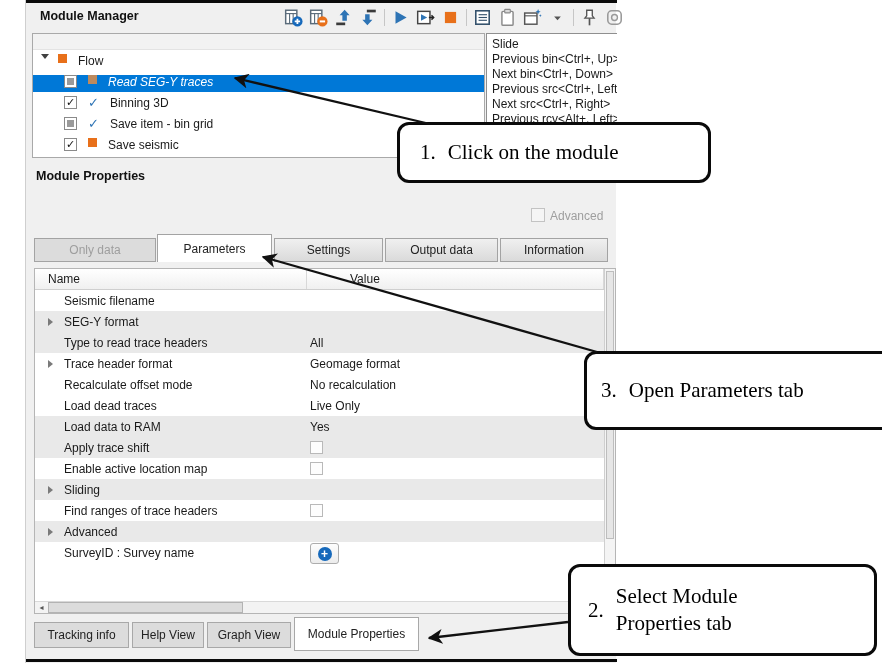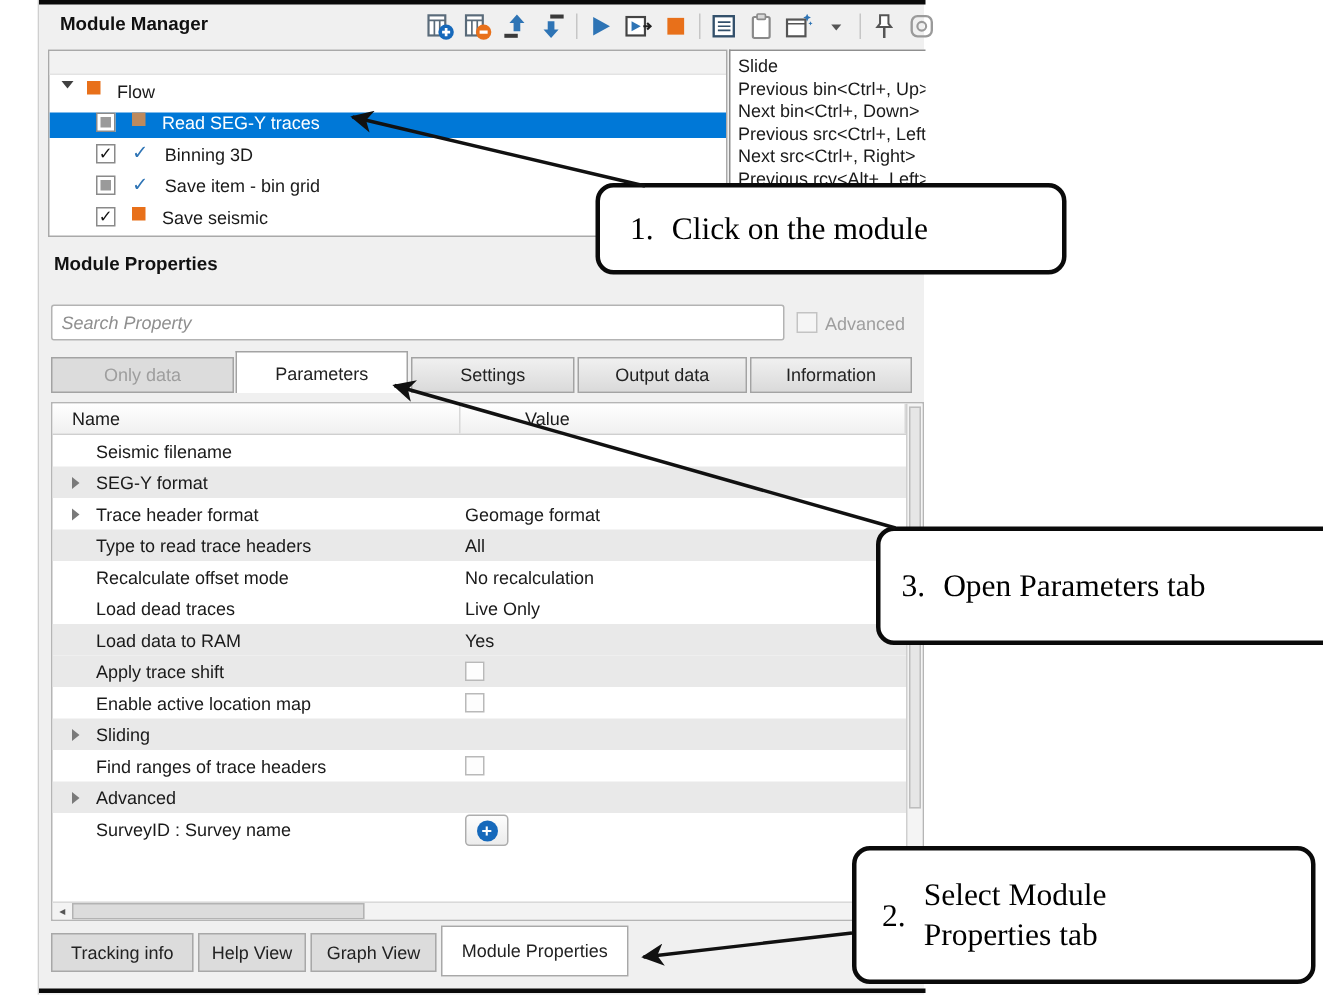--- a/index.html
+++ b/index.html
@@ -16,21 +16,21 @@
   
   .toolbar{position:absolute;left:258px;top:5px;height:24px;display:flex;align-items:center;gap:6px;}
   .tb-icon{width:19px;height:19px;display:flex;align-items:center;justify-content:center;cursor:default;}
   .tb-sep{width:1px;height:17px;background:#c6c6c6;}
 
   
   .tree-panel{position:absolute;left:6px;top:33px;width:453px;height:125px;background:#ffffff;
               border:1px solid #a9a9a9;box-sizing:border-box;overflow:hidden;}
   .tree-head{height:15px;background:#f2f2f2;border-bottom:1px solid #e3e3e3;}
   .tree-row{position:relative;height:17px;display:flex;align-items:flex-start;}
-  .tree-row.selected{background:#0078d7;color:#ffffff;}
+  .tree-row.selected{background:#0078d7;color:#ffffff;font-style:italic;}
   .tw-expander{width:0;height:0;border-left:4px solid transparent;border-right:4px solid transparent;
                border-top:5px solid #404040;margin-left:8px;}
   .cb{width:13px;height:13px;background:#ffffff;border:1px solid #8a8a8a;box-sizing:border-box;
       display:flex;align-items:center;justify-content:center;flex:0 0 auto;}
   .cb .part{width:7px;height:7px;background:#9a9a9a;}
   .cb .chk{font-family:"DejaVu Sans",sans-serif;font-size:11px;font-weight:bold;color:#111;line-height:11px;}
   .sq{width:9px;height:9px;flex:0 0 auto;}
   .mod-check{font-family:"DejaVu Sans",sans-serif;font-size:13px;font-weight:bold;color:#2e74b5;line-height:13px;}
   .tree-label{margin-left:11px;white-space:nowrap;}
 
@@ -249,21 +249,20 @@
           <div class="slide-line">Previous bin&lt;Ctrl+, Up&gt;</div>
           <div class="slide-line">Next bin&lt;Ctrl+, Down&gt;</div>
           <div class="slide-line">Previous src&lt;Ctrl+, Left&gt;</div>
           <div class="slide-line">Next src&lt;Ctrl+, Right&gt;</div>
           <div class="slide-line">Previous rcv&lt;Alt+, Left&gt;</div>
         </div>
     </div>
 
     <div class="mp-title">Module Properties</div>
 
-    <input class="search" placeholder="Search Property" style="">
     <div class="adv-cb"></div>
     <div class="adv-label">Advanced</div>
 
     <div id="prop-tabs">
         <div class="ptab disabled" style="left: 8px; width: 122px; top: 238px; height: 24px;">Only data</div>
         <div class="ptab active" style="left: 131px; width: 115px; top: 234px; height: 28px;">Parameters</div>
         <div class="ptab" style="left: 248px; width: 109px; top: 238px; height: 24px;">Settings</div>
         <div class="ptab" style="left: 359px; width: 113px; top: 238px; height: 24px;">Output data</div>
         <div class="ptab" style="left: 474px; width: 108px; top: 238px; height: 24px;">Information</div>
       </div>
@@ -274,28 +273,28 @@
         <div class="hc" style="flex:1;">Value</div>
       </div>
       <div class="tbody" id="table-rows">
           <div class="prow">
             <span class="pname">Seismic filename</span>
           </div>
           <div class="prow alt">
             <span class="tri"></span>
             <span class="pname">SEG-Y format</span>
           </div>
+          <div class="prow alt">
+            <span class="pname">Type to read trace headers</span>
+            <span class="pvalue">All</span>
+          </div>
           <div class="prow">
             <span class="tri"></span>
             <span class="pname">Trace header format</span>
             <span class="pvalue">Geomage format</span>
-          </div>
-          <div class="prow alt">
-            <span class="pname">Type to read trace headers</span>
-            <span class="pvalue">All</span>
           </div>
           <div class="prow">
             <span class="pname">Recalculate offset mode</span>
             <span class="pvalue">No recalculation</span>
           </div>
           <div class="prow">
             <span class="pname">Load dead traces</span>
             <span class="pvalue">Live Only</span>
           </div>
           <div class="prow alt">

